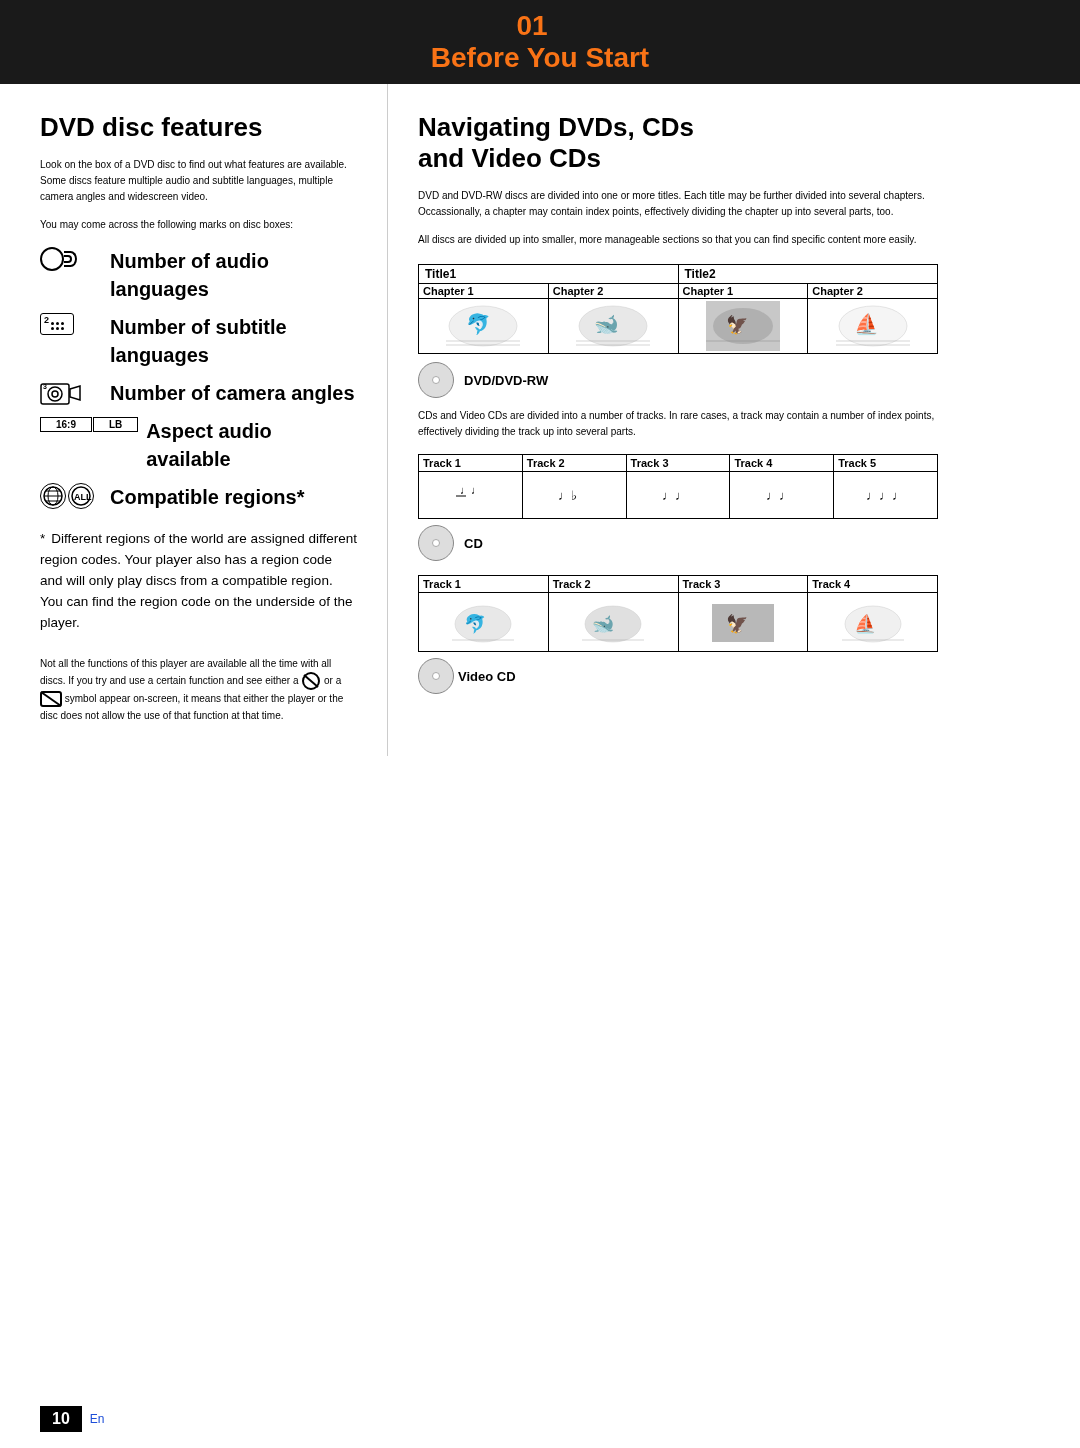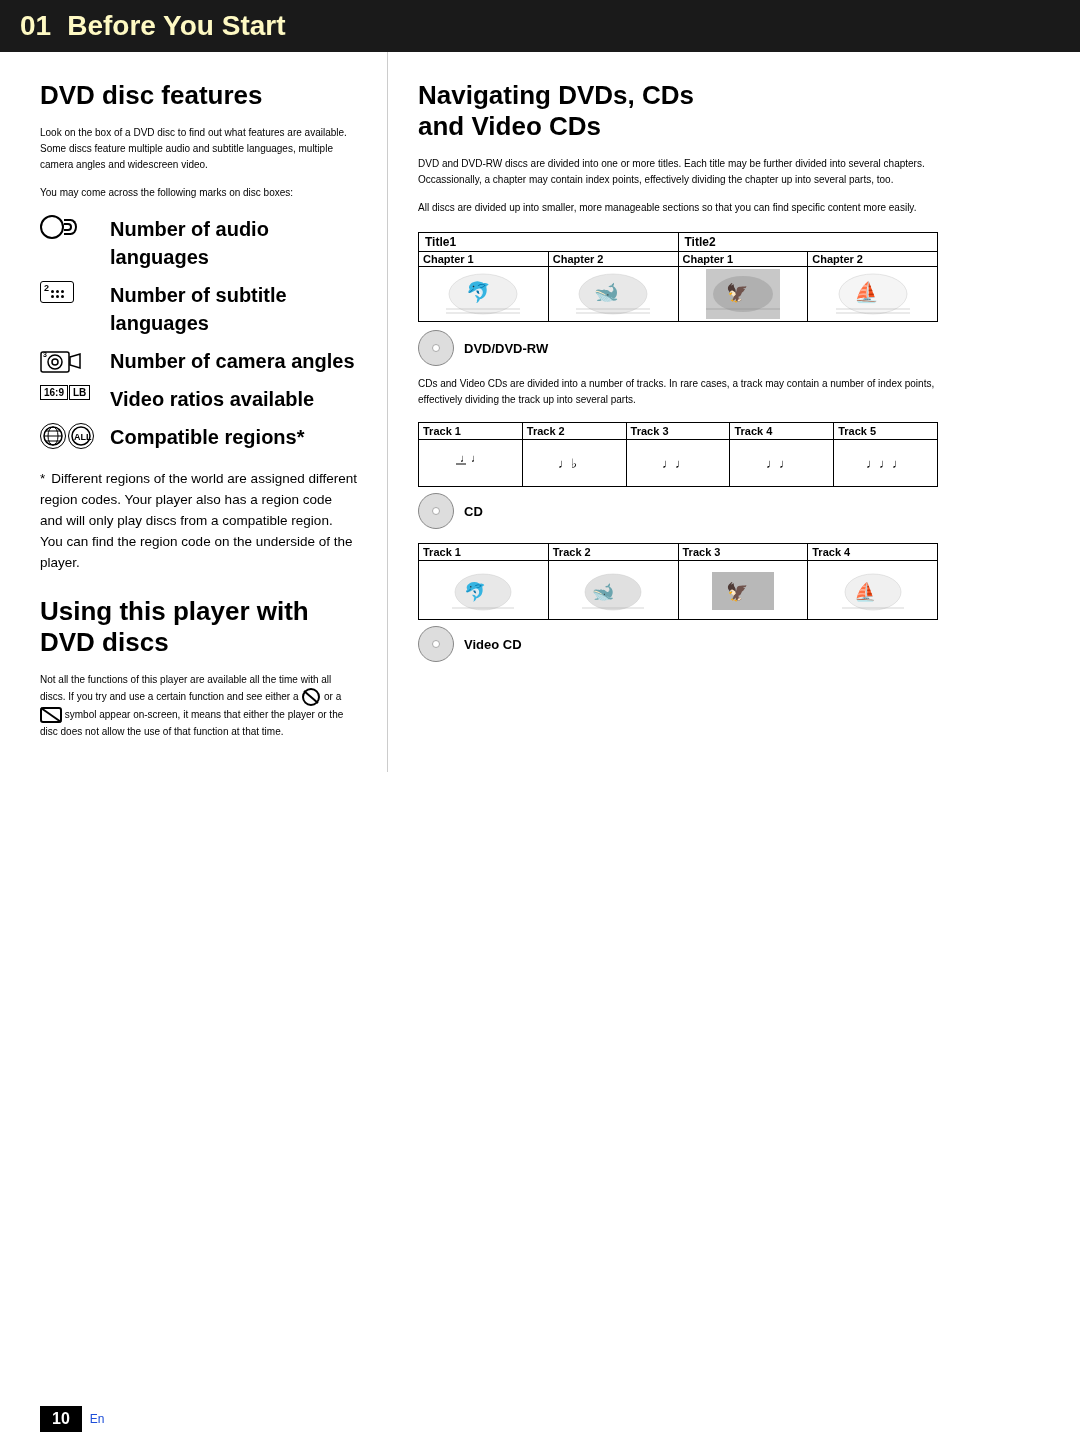--- a/index.html
+++ b/index.html
@@ -9,24 +9,25 @@
       background: #fff;
       font-family: 'Times New Roman', Times, serif;
       font-size: 15px;
       color: #000;
       position: relative;
     }
 
     
     .page-header {
       background: #1a1a1a;
-      color: #fef9c3;
+      color: #f97316;
       padding: 10px 20px 10px 20px;
       display: flex;
       align-items: center;
+      flex-direction: column;
     }
     .page-header .chapter-num {
       font-size: 28px;
       font-weight: bold;
       margin-right: 16px;
       font-family: Arial, sans-serif;
     }
     .page-header .chapter-title {
       font-size: 28px;
       font-weight: bold;
@@ -116,21 +117,21 @@
       border-radius: 50%;
     }
 
     
     .aspect-icon {
       display: flex;
       gap: 1px;
     }
     .aspect-icon .box {
       border: 1.5px solid #000;
-      padding: 1px 3px;
+      padding: 1px 15px;
       font-size: 10px;
       font-family: Arial, sans-serif;
       font-weight: bold;
     }
 
     
     .region-icon {
       display: flex;
       gap: 2px;
     }
@@ -357,21 +358,21 @@
           <span class="feature-label">Number of camera angles</span>
         </li>
 
         <li>
           <div class="feature-icon">
             <span class="aspect-icon">
               <span class="box">16:9</span>
               <span class="box">LB</span>
             </span>
           </div>
-          <span class="feature-label">Video ratios available</span>
+          <span class="feature-label">Aspect audio available</span>
         </li>
 
         <li>
           <div class="feature-icon">
             <span class="region-icon">
               <span class="region-globe">
                 <svg width="22" height="22" viewBox="0 0 22 22">
                   <circle cx="11" cy="11" r="9" fill="none" stroke="#000" stroke-width="1.5"></circle>
                   <ellipse cx="11" cy="11" rx="5" ry="9" fill="none" stroke="#000" stroke-width="1"></ellipse>
                   <line x1="2" y1="11" x2="20" y2="11" stroke="#000" stroke-width="1"></line>
@@ -391,21 +392,20 @@
         </li>
       </ul>
 
       <div class="footnote">
         <span class="star">*</span><span>Different regions of the world are assigned different region codes. Your player also has a region code and will only play discs from a compatible region. You can find the region code on the underside of the player.</span>
       </div>
     </div>
 
     <div class="section-separator"></div>
     <div>
-      <h2 class="section-title">Using this player with DVD discs</h2>
       <p class="body-text">
         Not all the functions of this player are available all the time with all discs. If you try and use a certain function and see either a 
         <svg width="20" height="18" viewBox="0 0 20 18" style="vertical-align:middle;display:inline-block">
           <circle cx="10" cy="9" r="8" fill="none" stroke="#000" stroke-width="2"></circle>
           <line x1="3" y1="3" x2="17" y2="15" stroke="#000" stroke-width="2"></line>
         </svg>
         or a 
         <svg width="22" height="18" viewBox="0 0 22 18" style="vertical-align:middle;display:inline-block">
           <rect x="1" y="2" width="20" height="14" rx="2" fill="none" stroke="#000" stroke-width="2"></rect>
           <line x1="1" y1="2" x2="21" y2="16" stroke="#000" stroke-width="2"></line>
@@ -569,21 +569,21 @@
           </div>
           <div class="track-img-cell" style="height:58px;">
             <svg width="62" height="52" viewBox="0 0 62 52">
               <ellipse cx="31" cy="28" rx="28" ry="18" fill="#f0f0f0" stroke="#ccc" stroke-width="0.5"></ellipse>
               <text x="12" y="34" font-size="18">⛵</text>
               <line x1="0" y1="44" x2="62" y2="44" stroke="#aaa" stroke-width="0.5"></line>
             </svg>
           </div>
         </div>
       </div>
-      <div style="display:flex; align-items:center; margin-top:6px; gap:10px;">
+      <div style="display:flex; align-items:center; margin-top:6px; gap:4px;">
         <div class="disc-circle">
           <div class="hole"></div>
         </div>
         <span class="disc-label">Video CD</span>
       </div>
     </div>
 
   </div>
 </div>
 

